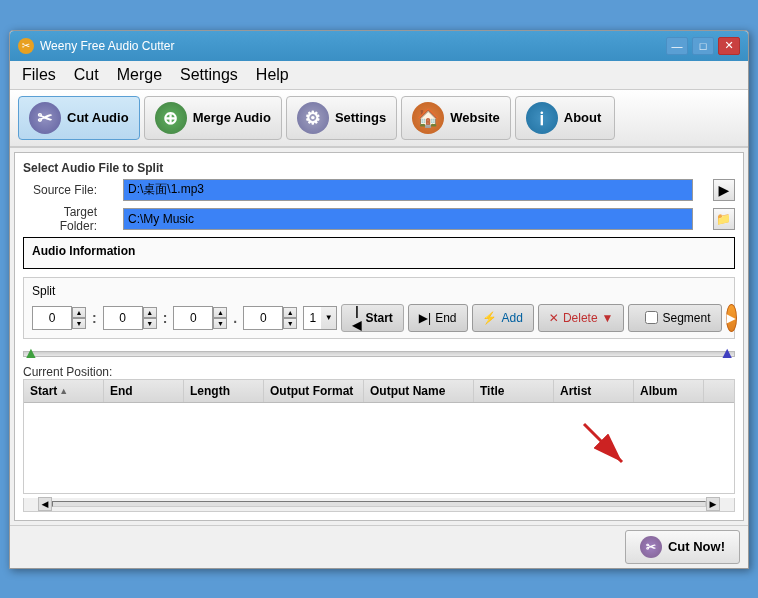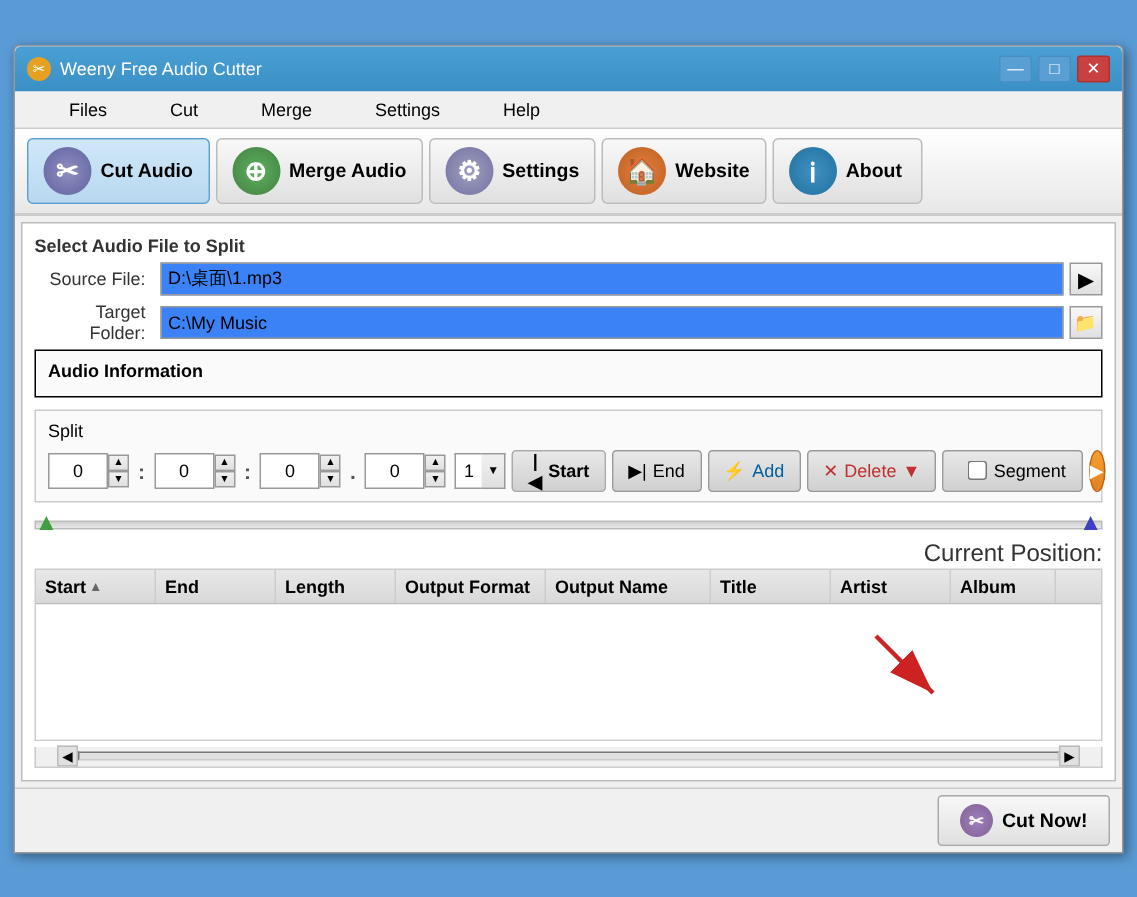--- a/index.html
+++ b/index.html
@@ -73,22 +73,21 @@
       background: #f0f0f0;
       padding: 2px 4px;
       display: flex;
       gap: 2px;
       border-bottom: 1px solid #ccc;
     }
     .menu-item {
       padding: 3px 8px;
       cursor: pointer;
       border-radius: 2px;
-      font-size: 12px;
-      margin-left: 24px;
+      font-size: 16px;
     }
     .toolbar {
       background: linear-gradient(to bottom, #ffffff, #e8e8e8);
       padding: 6px 8px;
       display: flex;
       align-items: center;
       gap: 4px;
       border-bottom: 2px solid #ccc;
     }
     .toolbar-btn {
@@ -132,21 +131,21 @@
     .section-label {
       font-weight: 600;
       font-size: 12px;
       margin-bottom: 4px;
       color: #333;
     }
     .field-row {
       display: flex;
       align-items: center;
       margin-bottom: 4px;
-      gap: 4px;
+      gap: 20px;
     }
     .field-label {
       width: 80px;
       font-size: 12px;
       color: #333;
       text-align: right;
       padding-right: 6px;
     }
     .field-input {
       flex: 1;
@@ -291,24 +290,23 @@
     }
     .marker-blue {
       position: absolute;
       right: 0;
       top: 0;
       color: #4040c0;
       font-size: 16px;
       line-height: 1;
     }
     .current-pos-label {
-      font-size: 16px;
+      font-size: 12px;
       margin-bottom: 0;
       color: #333;
-      text-align: right;
     }
     .table-container {
       border: 1px solid #ccc;
       overflow: hidden;
       margin-bottom: 4px;
     }
     .table-header {
       background: linear-gradient(to bottom, #e8e8e8, #d8d8d8);
       display: grid;
       grid-template-columns: 80px 80px 80px 100px 110px 80px 80px 70px;

